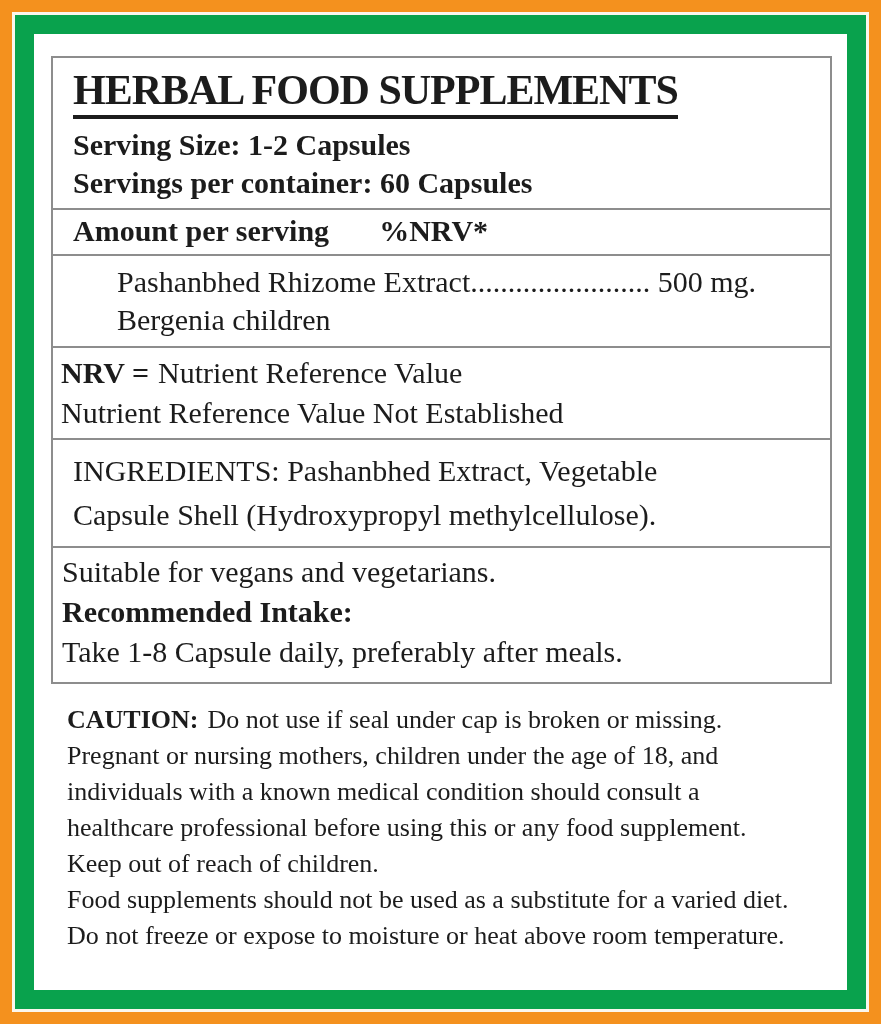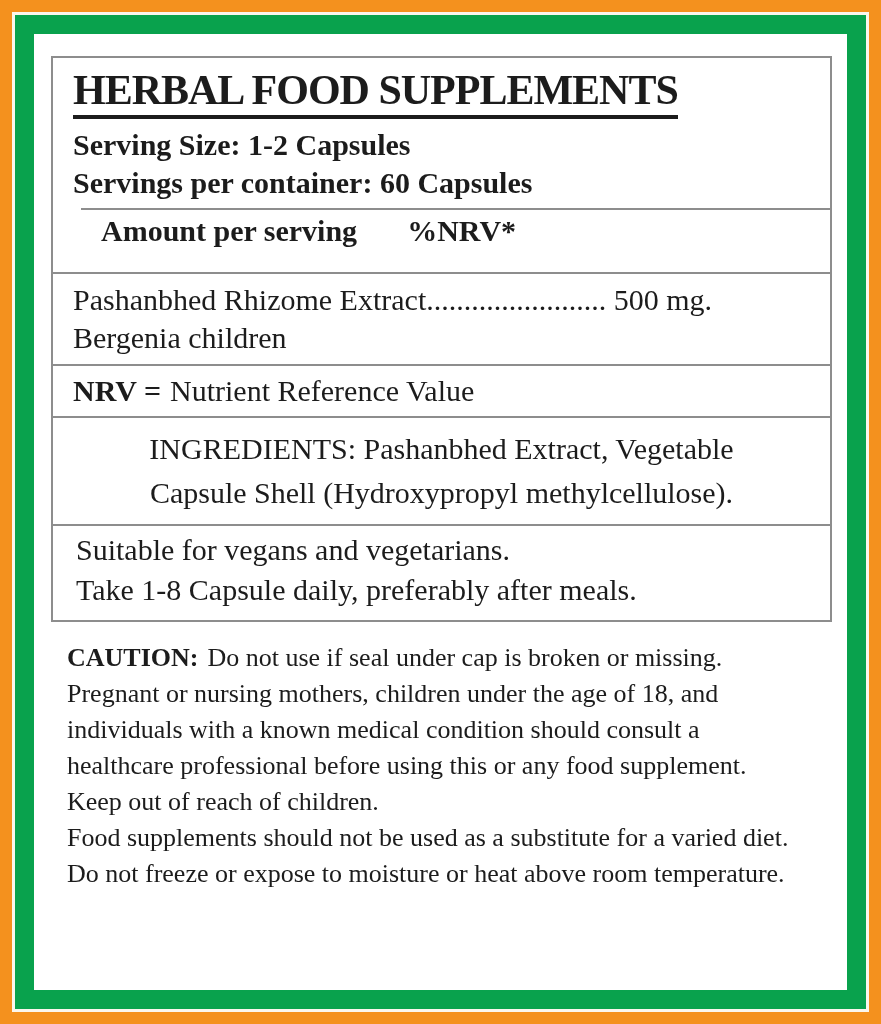--- a/index.html
+++ b/index.html
@@ -54,35 +54,35 @@
     padding-bottom: 3px;
     margin: 4px 0 7px;
     white-space: nowrap;
   }
   .line { font-size: 30px; line-height: 38px; white-space: nowrap; }
   .bold { font-weight: bold; }
 
   .sec-head { padding: 6px 20px 6px; }
   .sec-head .line { line-height: 38px; }
 
-  .sec-amount { padding: 3px 20px 23px; margin-left: 28px; }
+  .sec-amount { padding: 3px 20px 5px; }
   .sec-amount .line { line-height: 36px; }
   .nrv-col { margin-left: 50px; }
 
   .sec-ingredient { padding: 7px 20px 7px; }
-  .sec-ingredient .line { line-height: 38px; }
+  .sec-ingredient .line { line-height: 38px; margin-left: 44px; }
 
-  .sec-nrv { padding: 5px 20px 5px; }
+  .sec-nrv { padding: 5px 8px 5px; }
   .sec-nrv .line { line-height: 40px; }
   .gap-after { margin-right: 9px; }
 
   .sec-ingredients { padding: 9px 20px 9px; }
-  .sec-ingredients .line { line-height: 44px; text-align: center; }
+  .sec-ingredients .line { line-height: 44px; }
 
-  .sec-usage { padding: 4px 23px 10px; }
+  .sec-usage { padding: 4px 9px 10px; }
   .sec-usage .line { line-height: 40px; }
 
   .caution {
     margin: 18px 8px 0 16px;
     font-size: 26px;
     line-height: 36px;
   }
   .caution .cline { white-space: nowrap; }
 </style>
 </head>
@@ -113,29 +113,31 @@
             <div class="line">
               <span>Pashanbhed Rhizome Extract</span><span>........................</span> <span>500 mg.</span>
             </div>
             <div class="line">Bergenia children</div>
           </div>
 
           <div class="sec sec-nrv">
             <div class="line">
               <span class="bold gap-after">NRV =</span><span>Nutrient Reference Value</span>
             </div>
+            <div class="line">Nutrient Reference Value Not Established</div>
           </div>
 
           <div class="sec sec-ingredients">
             <div class="line">INGREDIENTS: Pashanbhed Extract, Vegetable</div>
             <div class="line">Capsule Shell (Hydroxypropyl methylcellulose).</div>
           </div>
 
           <div class="sec sec-usage">
             <div class="line">Suitable for vegans and vegetarians.</div>
+            <div class="line bold">Recommended Intake:</div>
             <div class="line">Take 1-8 Capsule daily, preferably after meals.</div>
           </div>
 
         </div>
 
         <div class="caution">
           <div class="cline">
             <span class="bold gap-after">CAUTION:</span><span>Do not use if seal under cap is broken or missing.</span>
           </div>
           <div class="cline">Pregnant or nursing mothers, children under the age of 18, and</div>

